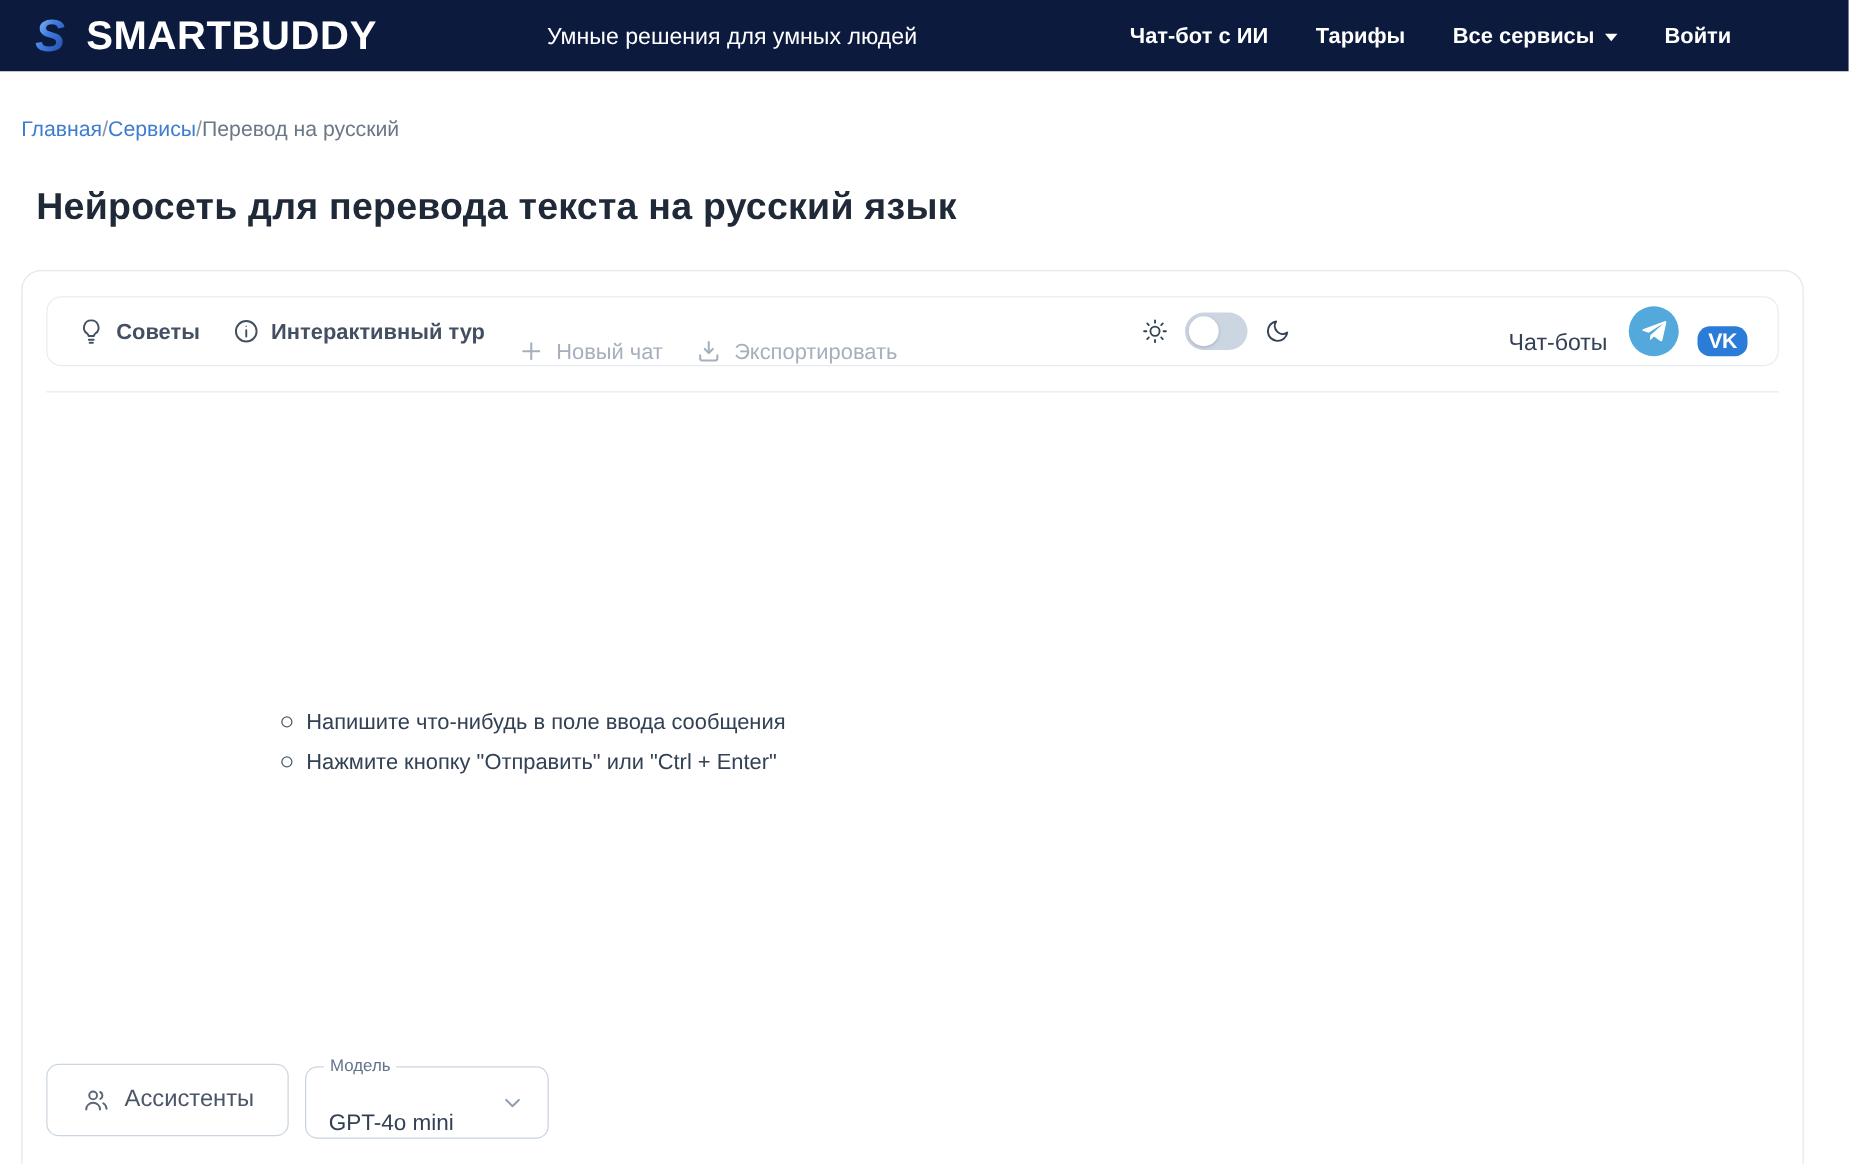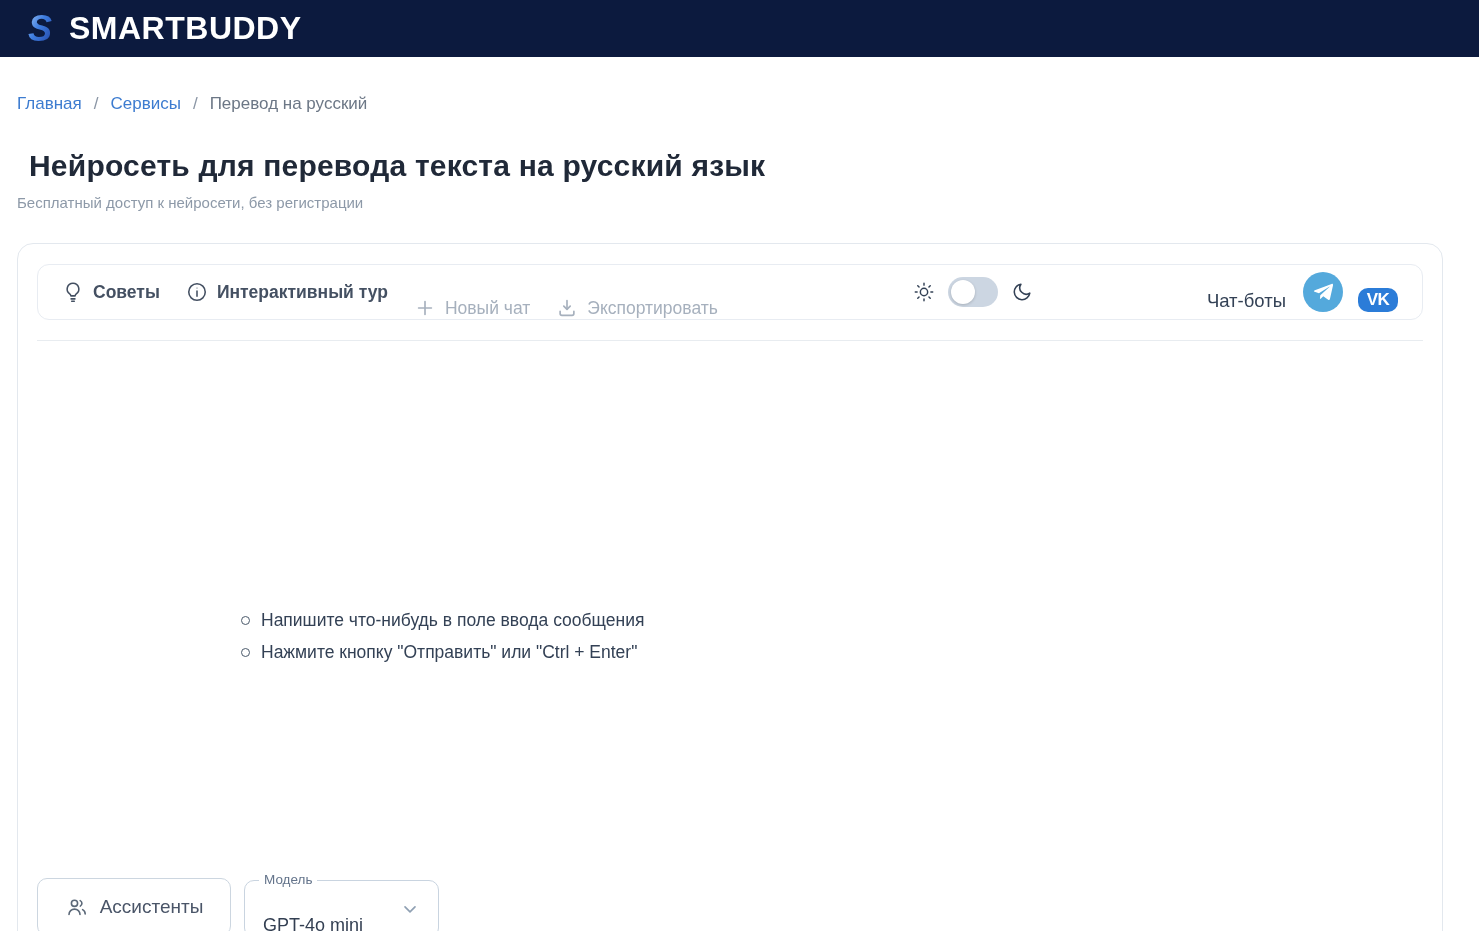--- a/index.html
+++ b/index.html
@@ -34,21 +34,21 @@
   .caret-down {
     width: 0; height: 0;
     border-left: 5.5px solid transparent;
     border-right: 5.5px solid transparent;
     border-top: 6.5px solid #ffffff;
     display: inline-block; margin-top: 2px;
   }
   
   .content { padding: 0 36px 0 17px; }
   .breadcrumb {
-    margin-top: 37px; display: flex; align-items: center; gap: 12px; font-size: 17px;
+    margin-top: 37px; display: flex; align-items: center; gap: 0; font-size: 17px;
   }
   .crumb-link { color: #3d7cd0; text-decoration: none; cursor: pointer; }
   .crumb-sep { color: #8b96a5; }
   .crumb-current { color: #6c7786; }
   .page-title {
     margin: 34px 0 0 12px; font-size: 30px; line-height: 36px;
     font-weight: 700; color: #202938; letter-spacing: .2px;
   }
   .page-subtitle { margin-top: 10px; font-size: 15px; color: #8d99a8; }
   
@@ -94,21 +94,21 @@
   }
   .vk-btn {
     width: 40px; height: 24px; border-radius: 10px; background: #2b7cd8;
     display: flex; align-items: center; justify-content: center; cursor: pointer; border: none;
     color: #ffffff; font-weight: 800; font-size: 17px; letter-spacing: -.5px;
     font-family: inherit;
   }
   .divider { height: 1px; background: #e8ecf0; margin-top: 20px; }
   
   .chat-area { height: 537px; padding: 247px 0 0 188px; }
-  .instructions { list-style: none; margin: 16px; padding: 0; }
+  .instructions { list-style: none; margin: 0; padding: 0; }
   .instructions li {
     position: relative; padding-left: 20px; line-height: 32px;
     font-size: 17.5px; color: #334155; white-space: nowrap;
   }
   .instructions li::before {
     content: ""; position: absolute; left: 0; top: 12px;
     width: 7px; height: 7px; border: 1.5px solid #4b5a6b; border-radius: 50%;
   }
   .inline-clip { vertical-align: -4px; margin: 0 1px; }
   
@@ -144,34 +144,43 @@
             <stop offset="0" stop-color="#a9cdf6"></stop>
             <stop offset="0.45" stop-color="#3e7de0"></stop>
             <stop offset="1" stop-color="#1f3f9e"></stop>
           </linearGradient>
         </defs>
         <text x="3" y="31" font-size="36" font-weight="bold" font-style="italic" fill="url(#logoGrad)">S</text>
       </svg>
     </span>
     <span class="brand-name">SMARTBUDDY</span>
   </div>
+  <div class="tagline">Умные решения для умных людей</div>
+  <div class="nav-links">
+    <a class="nav-link">Чат-бот с ИИ</a>
+    <a class="nav-link">Тарифы</a>
+    <a class="nav-link">
+      <span>Все сервисы</span>
+      <span class="caret-down"></span>
+    </a>
+    <a class="nav-link">Войти</a>
+  </div>
 </nav>
 
 <div class="content">
 
   <div class="breadcrumb">
     <a class="crumb-link">Главная</a>
     <span class="crumb-sep">/</span>
     <a class="crumb-link">Сервисы</a>
     <span class="crumb-sep">/</span>
     <span class="crumb-current">Перевод на русский</span>
   </div>
 
   <h1 class="page-title">Нейросеть для перевода текста на русский язык</h1>
-  <div class="page-subtitle">Бесплатный доступ к нейросети, без регистрации</div>
 
   <div class="card">
 
     <div class="toolbar">
 
       <button class="tool-btn">
         <span style="display:flex;">
           <svg width="22" height="22" viewBox="0 0 24 24" fill="none" stroke="#445062" stroke-width="1.7" stroke-linecap="round" stroke-linejoin="round">
             <path d="M12 2.5a6.3 6.3 0 0 0-3.6 11.5c.7.5 1.1 1.3 1.3 2.2h4.6c.2-.9.6-1.7 1.3-2.2A6.3 6.3 0 0 0 12 2.5z"></path>
             <path d="M9.9 19.5h4.2"></path>

